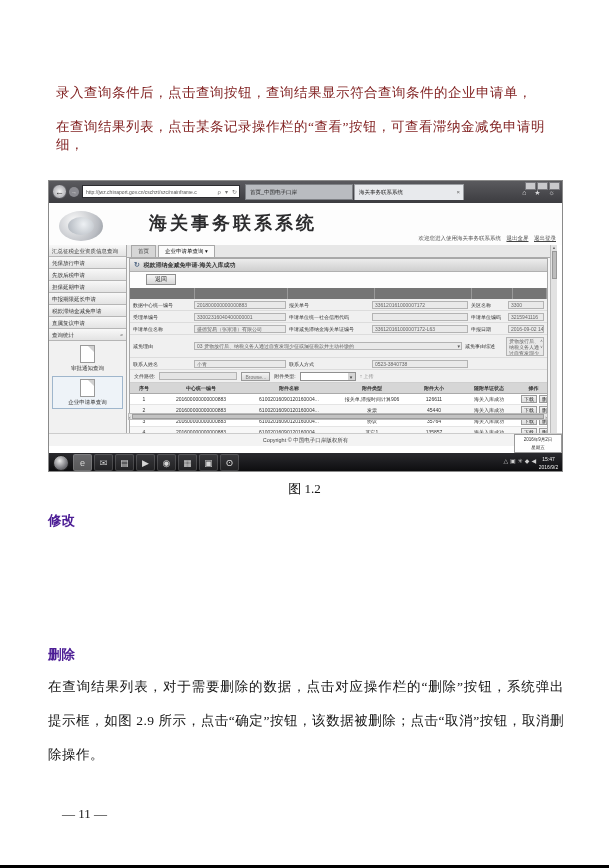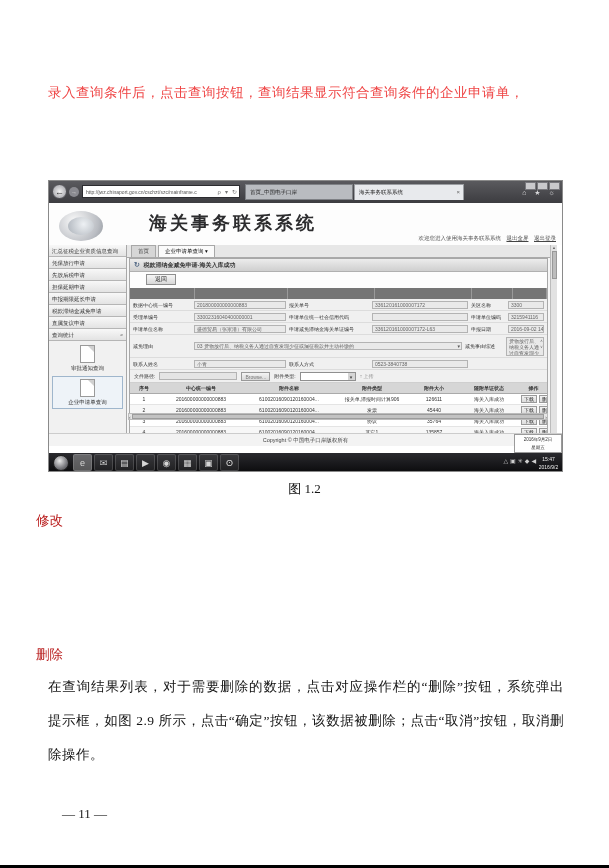--- a/index.html
+++ b/index.html
@@ -1,24 +1,24 @@
 <!DOCTYPE html>
 <html><head>
 <meta charset="utf-8">
 <style>
   html,body{margin:0;padding:0;background:#e8e8e8;}
   #page{position:relative;width:609px;height:868px;background:#fff;overflow:hidden;
         font-family:"Liberation Sans",sans-serif;color:#1a1a1a;}
   
-  .doc-line{position:absolute;left:48px;width:516px;font-family:"Liberation Serif",serif;
-            font-size:13.5px;letter-spacing:.5px;color:#ef4444;}
+  .doc-line{position:absolute;left:56px;width:516px;font-family:"Liberation Serif",serif;
+            font-size:13.5px;letter-spacing:.5px;color:#7f1d1d;}
   .doc-par{position:absolute;left:48px;width:516px;font-family:"Liberation Serif",serif;
            font-size:13.5px;line-height:34px;letter-spacing:.5px;text-align:justify;color:#141414;}
-  .doc-h{position:absolute;left:36px;font-family:"Liberation Serif",serif;font-weight:normal;
-         font-size:13.5px;color:#b91c1c;}
+  .doc-h{position:absolute;left:48px;font-family:"Liberation Serif",serif;font-weight:bold;
+         font-size:13.5px;color:#4c1d95;}
   .caption{position:absolute;left:0;width:609px;text-align:center;font-family:"Liberation Serif",serif;
            font-size:13px;color:#141414;}
   .pageno{position:absolute;left:62px;top:806px;font-family:"Liberation Serif",serif;font-size:13px;}
   .page-bottom{position:absolute;left:0;bottom:0;width:609px;height:3px;background:#000;}
   
   #shot{position:absolute;left:48px;top:180px;width:515px;height:292px;background:#fff;
         border:1px solid #8a8a8a;box-sizing:border-box;overflow:hidden;font-family:"Liberation Sans",sans-serif;}
   
   .navbar{position:absolute;left:0;top:0;width:100%;height:22px;background:linear-gradient(#5a5a5e,#3c3c40);}
   .winbtns{position:absolute;right:2px;top:1px;display:flex;gap:1px;}
@@ -126,20 +126,21 @@
   .ticon.lit{background:rgba(255,255,255,.3);}
   .tray{position:absolute;right:26px;top:4px;display:flex;gap:2px;color:#cfcfcf;font-size:6px;}
   .clock{position:absolute;right:2px;top:2px;width:23px;text-align:center;font-size:5px;color:#eee;line-height:8px;}
 </style>
 </head>
 <body>
 
 <div id="page">
 
   <div class="doc-line" style="top:84px">录入查询条件后，点击查询按钮，查询结果显示符合查询条件的企业申请单，</div>
+  <div class="doc-line" style="top:118px">在查询结果列表，点击某条记录操作栏的“查看”按钮，可查看滞纳金减免申请明细，</div>
 
   <div id="shot">
 
     <div class="navbar">
       <div class="backbtn">←</div>
       <div class="fwdbtn">→</div>
       <div class="addr">
         <span class="url">http://jwz.chinaport.gov.cn/cschzt/szc/mainframe.c</span>
         <span class="aic">ρ</span>
         <span class="aic">▾</span>

